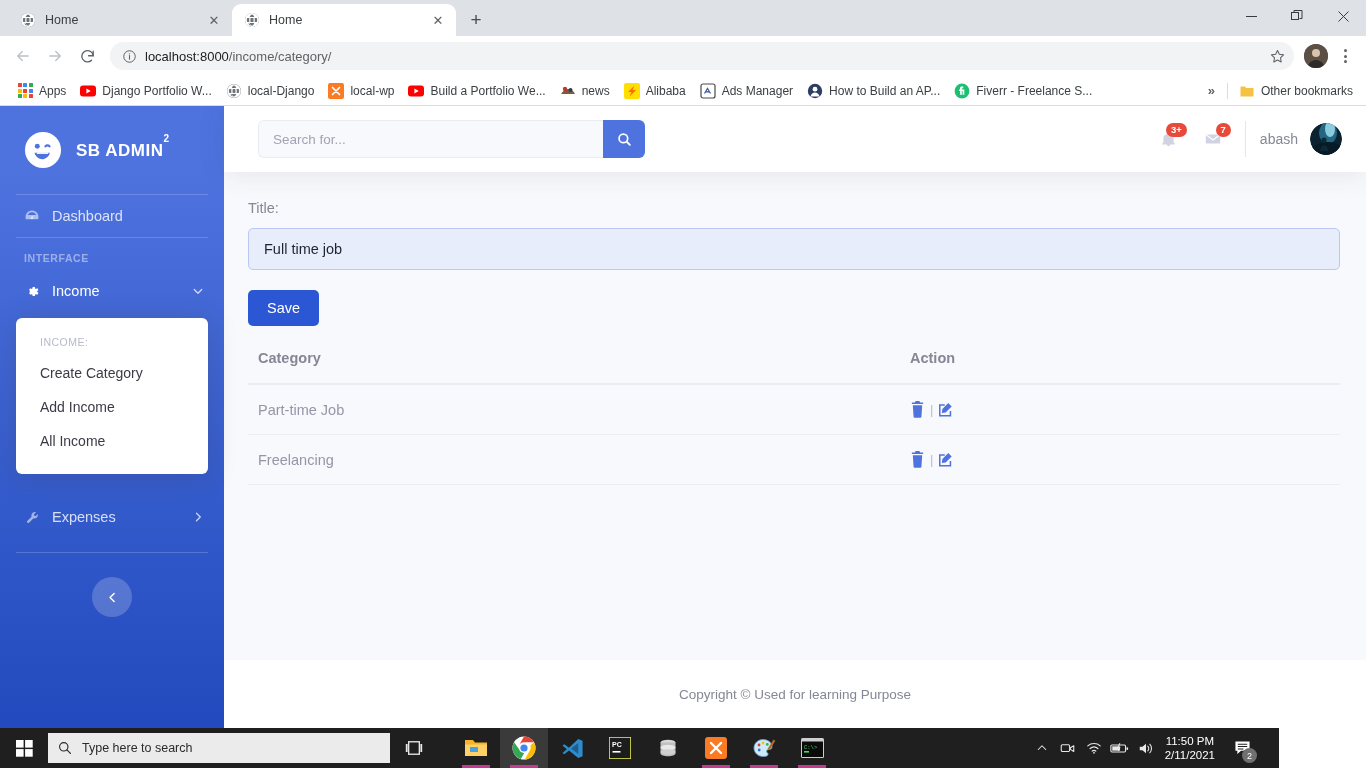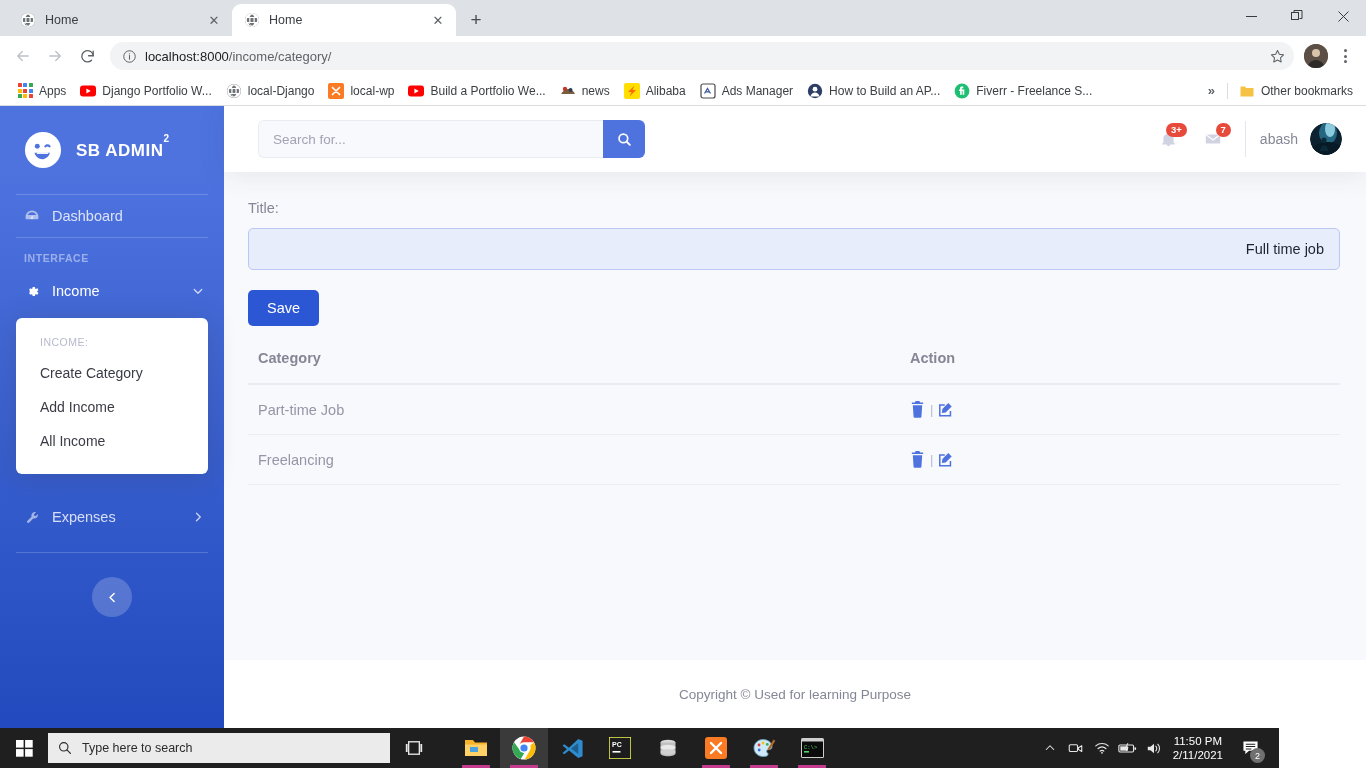--- a/index.html
+++ b/index.html
@@ -140,21 +140,21 @@
   .user { display: flex; align-items: center; gap: 12px; }
   .username { font-size: 14px; color: #858796; }
   .user-avatar { width: 32px; height: 32px; border-radius: 50%; overflow: hidden; display:block; }
 
   .main { flex: 1 1 auto; padding: 28px 26px 0 24px; overflow: hidden; }
   .form-label { font-size: 14.5px; color: #858796; margin-bottom: 12px; }
   .title-input {
     display: block; width: 100%; height: 42px;
     background: #e8edfb; border: 1px solid #bac8f3; border-radius: 5px;
     padding: 0 15px; font-size: 14.5px; color: #1f2430;
-    font-family: "Liberation Sans", sans-serif; outline: none; text-align: right;
+    font-family: "Liberation Sans", sans-serif; outline: none;
   }
   .save-btn {
     margin-top: 20px; background: #2b56d4; color: #fff; border: none;
     border-radius: 5px; padding: 10px 19px; font-size: 14.5px;
     font-family: "Liberation Sans", sans-serif;
   }
   table.cat-table { width: 100%; border-collapse: collapse; margin-top: 24px; }
   table.cat-table th {
     text-align: left; font-size: 14.5px; color: #858796; font-weight: 700;
     padding: 0 0 17px 10px; border-bottom: 2px solid #e9ecf3;
@@ -183,21 +183,21 @@
     width: 342px; height: 30px; background: #ebebeb; display: flex; align-items: center;
     gap: 10px; padding: 0 10px; font-size: 12.5px; color: #2b2b2b;
   }
   .taskview { width: 48px; height: 40px; display: flex; align-items: center; justify-content: center; }
   .tbapps { display: flex; align-items: center; margin-left: 14px; gap: 0; }
   .tbapp { width: 48px; height: 40px; display: flex; align-items: center; justify-content: center; position: relative; }
   .tbapp.running::after {
     content: ""; position: absolute; bottom: 0; left: 10px; right: 10px; height: 3px; background: #c43b8e;
   }
   .tbapp.focused { background: #3a3a3a; }
-  .tray { margin-left: auto; display: flex; align-items: center; height: 40px; padding-right: 12px; gap: 0; }
+  .tray { margin-left: auto; display: flex; align-items: center; height: 40px; padding-right: 20px; gap: 0; }
   .tray-icon { width: 26px; height: 40px; display: flex; align-items: center; justify-content: center; color: #e8e8e8; }
   .clock {
     color: #fff; font-size: 11.5px; line-height: 14px; text-align: center;
     padding: 0 10px 0 6px; display: flex; flex-direction: column; justify-content: center; height: 40px;
   }
   .notif-center { width: 34px; height: 40px; display: flex; align-items: center; justify-content: center; position: relative; }
   .notif-count {
     position: absolute; right: 2px; bottom: 5px; width: 15px; height: 15px; border-radius: 50%;
     background: #707070; color: #fff; font-size: 9px; display: flex; align-items: center; justify-content: center;
   }

